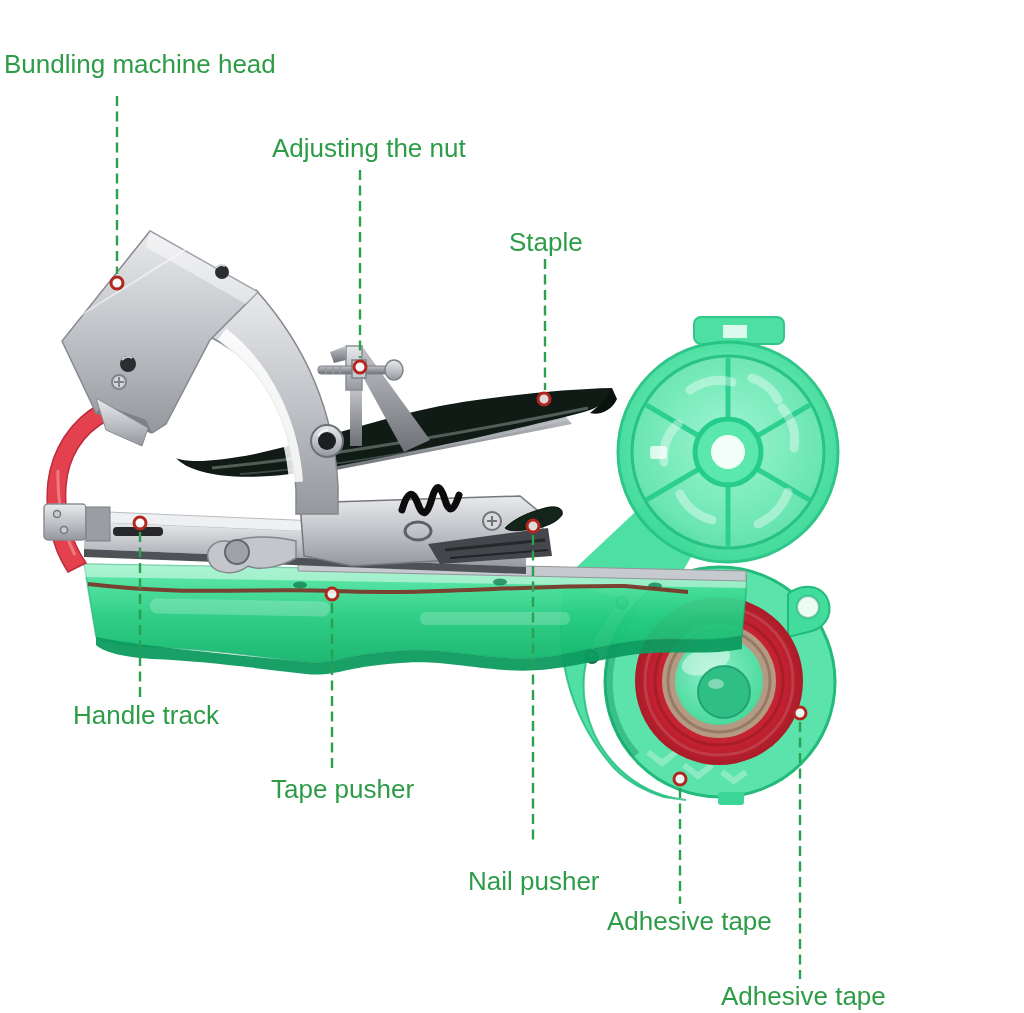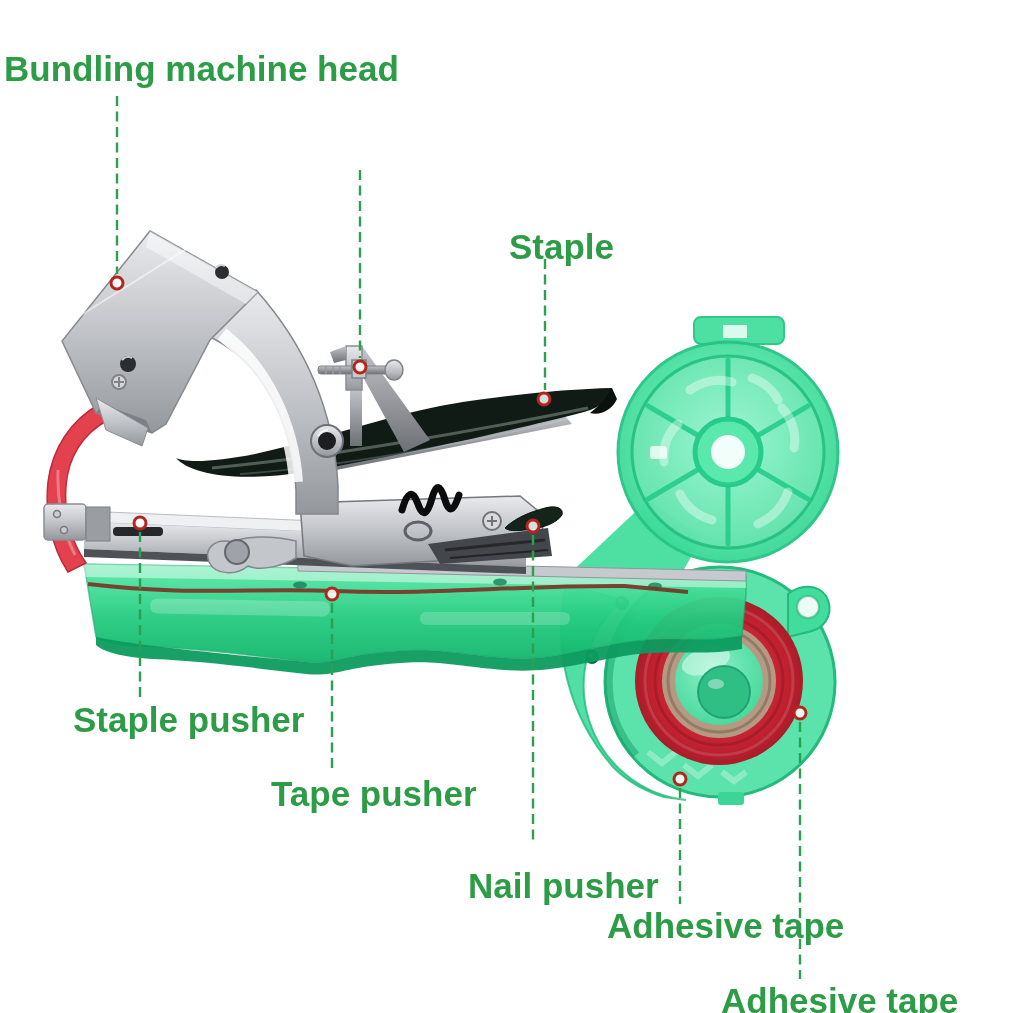--- a/index.html
+++ b/index.html
@@ -11,21 +11,21 @@
   .banner{
     position:absolute;left:545px;top:2px;width:479px;height:90px;
     background:var(--banner-bg,#7dd492);
     display:flex;align-items:center;justify-content:center;
   }
   .banner-title{
     color:var(--banner-text,#ffffff);font-size:29px;font-weight:bold;letter-spacing:.5px;
     white-space:nowrap;
   }
   .part-label{
-    position:absolute;color:var(--label-text,#2d9c47);font-size:35px;font-weight:bold;
+    position:absolute;color:var(--label-text,#2d9c47);font-size:26px;font-weight:normal;
     white-space:nowrap;line-height:1.05;
   }
   .leader{fill:none;stroke:var(--leader-green,#2ba04e);stroke-width:2.4;stroke-dasharray:10 5.5;}
   .marker{fill:rgba(255,255,255,.85);stroke:var(--marker-red,#b3261e);stroke-width:3;}
 </style>
 </head>
 <body>
 
 <div id="stage">
 
@@ -252,20 +252,21 @@
       <circle class="marker" cx="140" cy="523" r="6"></circle>
       <circle class="marker" cx="332" cy="594" r="6"></circle>
       <circle class="marker" cx="533" cy="526" r="6"></circle>
       <circle class="marker" cx="680" cy="779" r="6"></circle>
       <circle class="marker" cx="800" cy="713" r="6"></circle>
     </g>
   </svg>
 
 
   <div class="part-label" style="left:4px;top:51px;">Bundling machine head</div>
+  <div class="part-label" style="left:272px;top:135px;">Adjusting the nut</div>
   <div class="part-label" style="left:509px;top:229px;">Staple</div>
-  <div class="part-label" style="left:73px;top:702px;">Staple pusher</div>
+  <div class="part-label" style="left:73px;top:702px;">Handle track</div>
   <div class="part-label" style="left:271px;top:776px;">Tape pusher</div>
   <div class="part-label" style="left:468px;top:868px;">Nail pusher</div>
   <div class="part-label" style="left:607px;top:908px;">Adhesive tape</div>
   <div class="part-label" style="left:721px;top:983px;">Adhesive tape</div>
 
 </div>
 
 </body></html>

